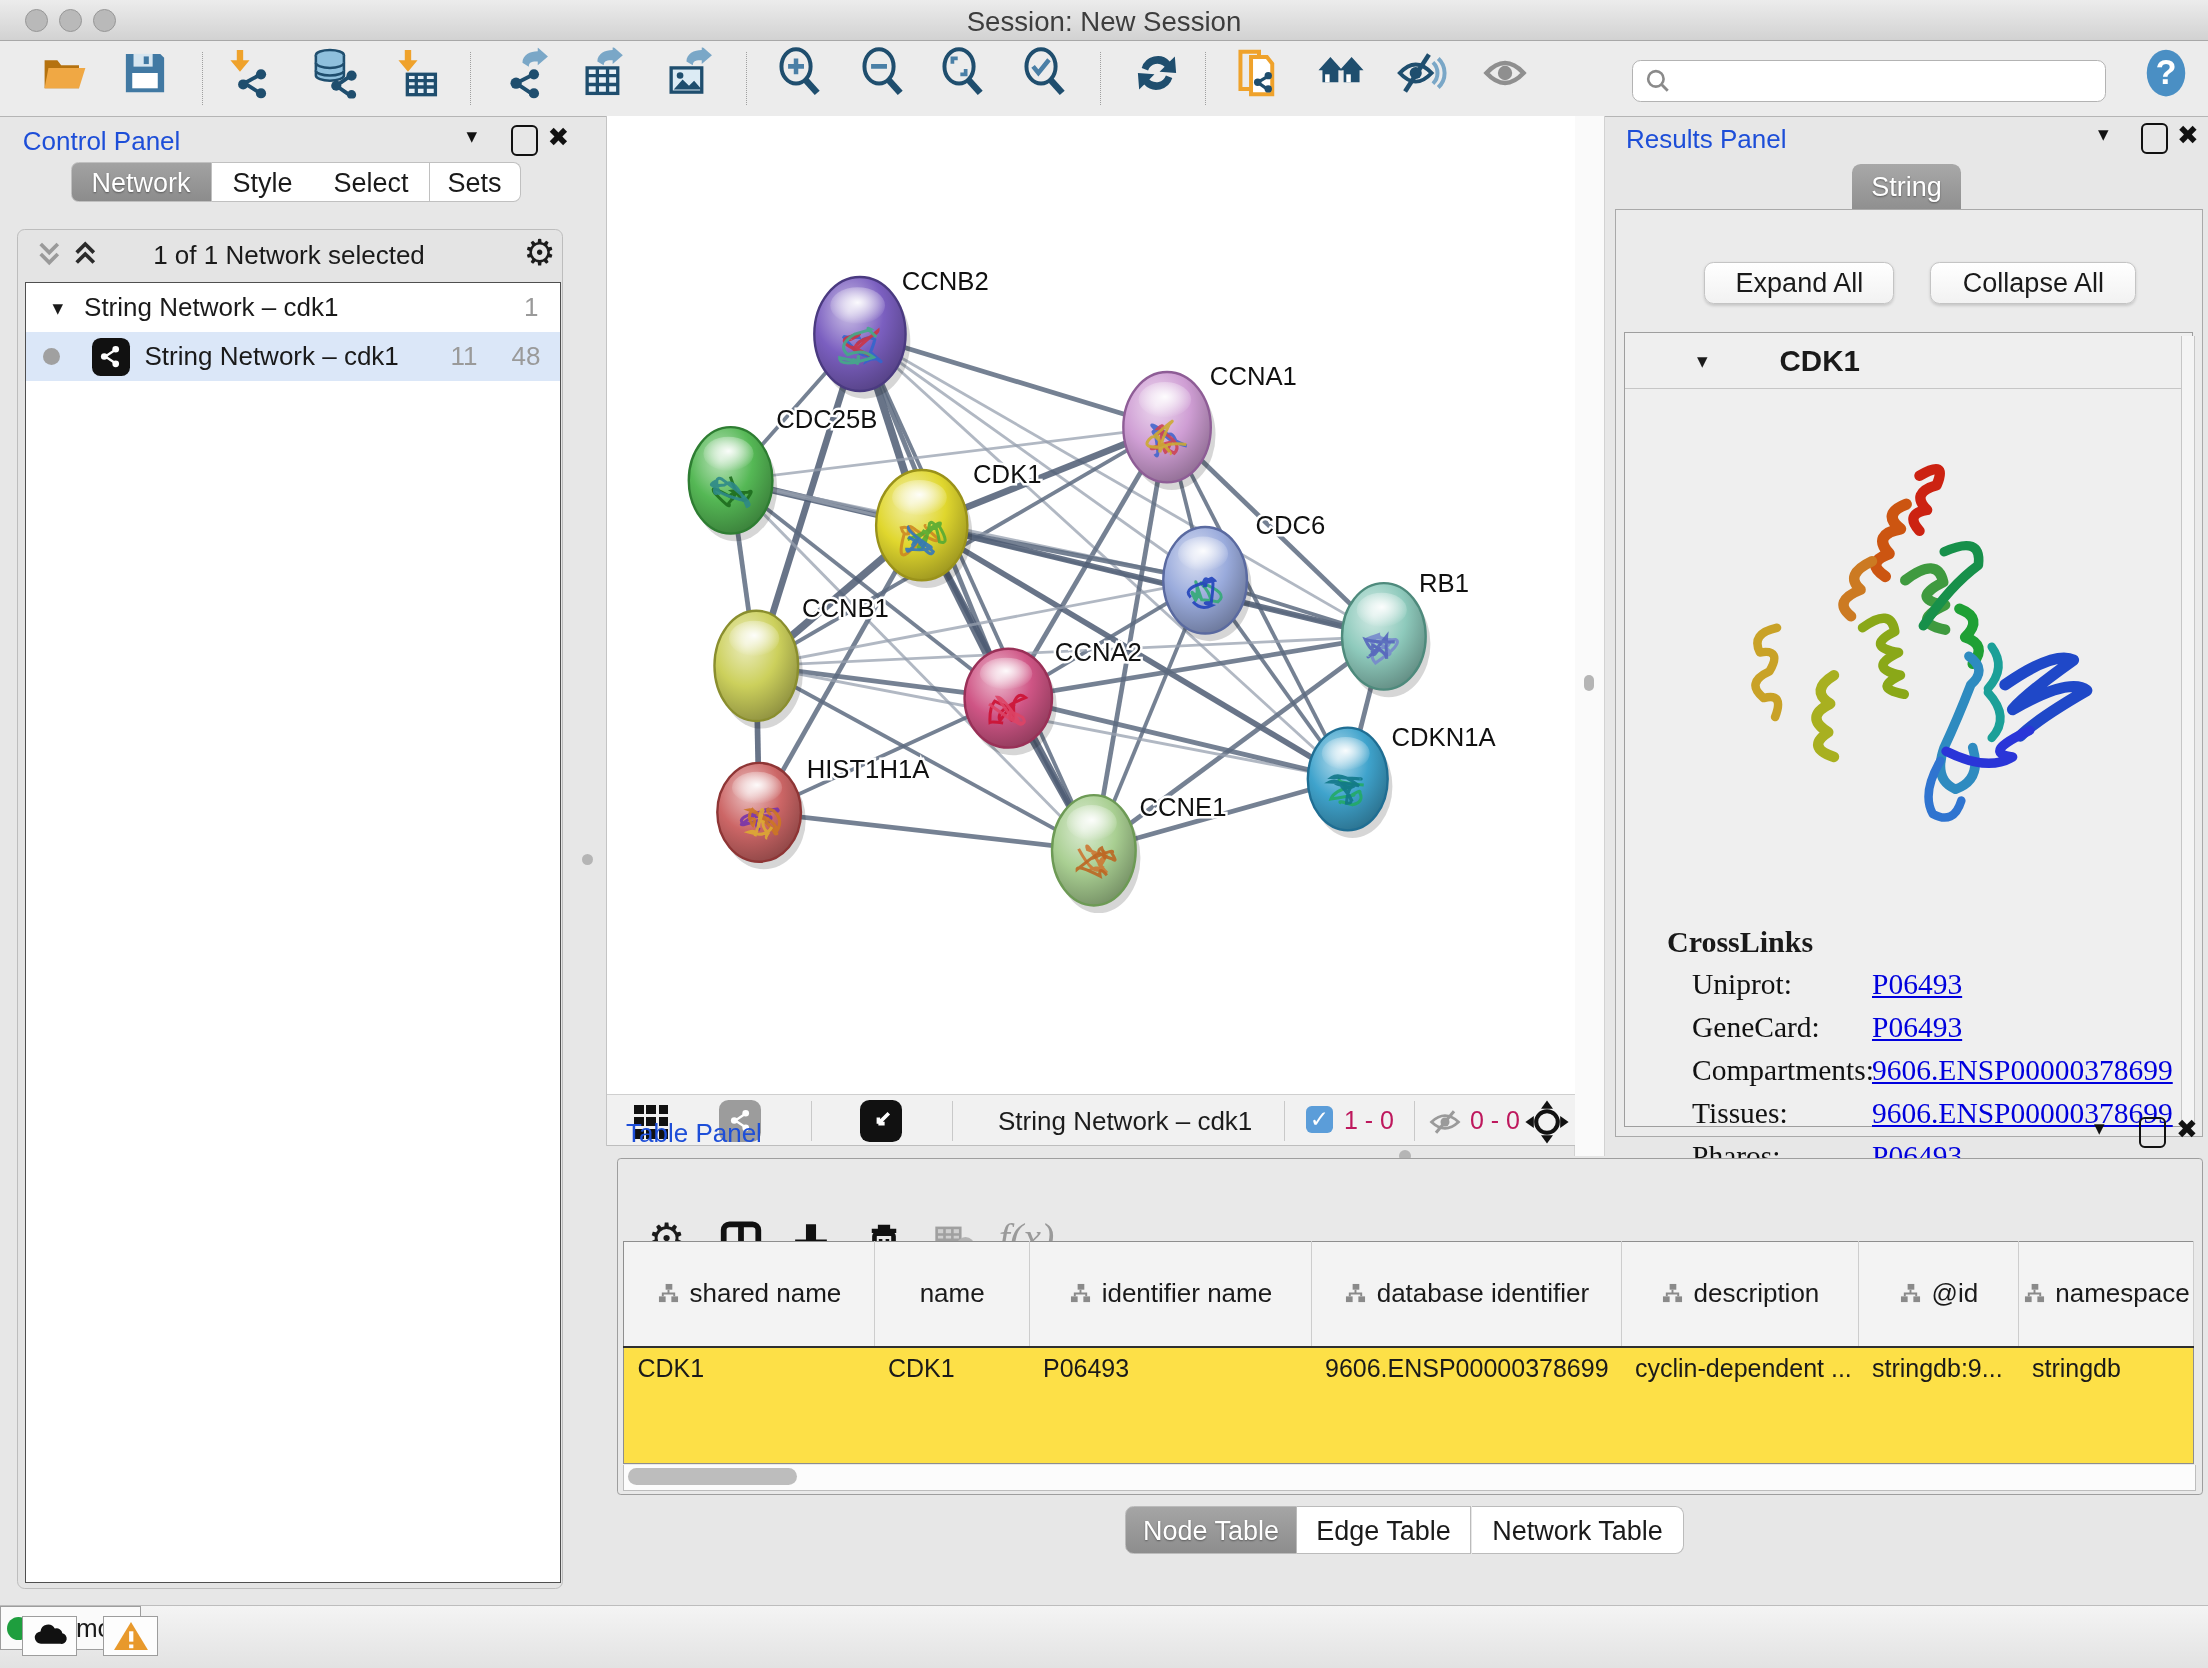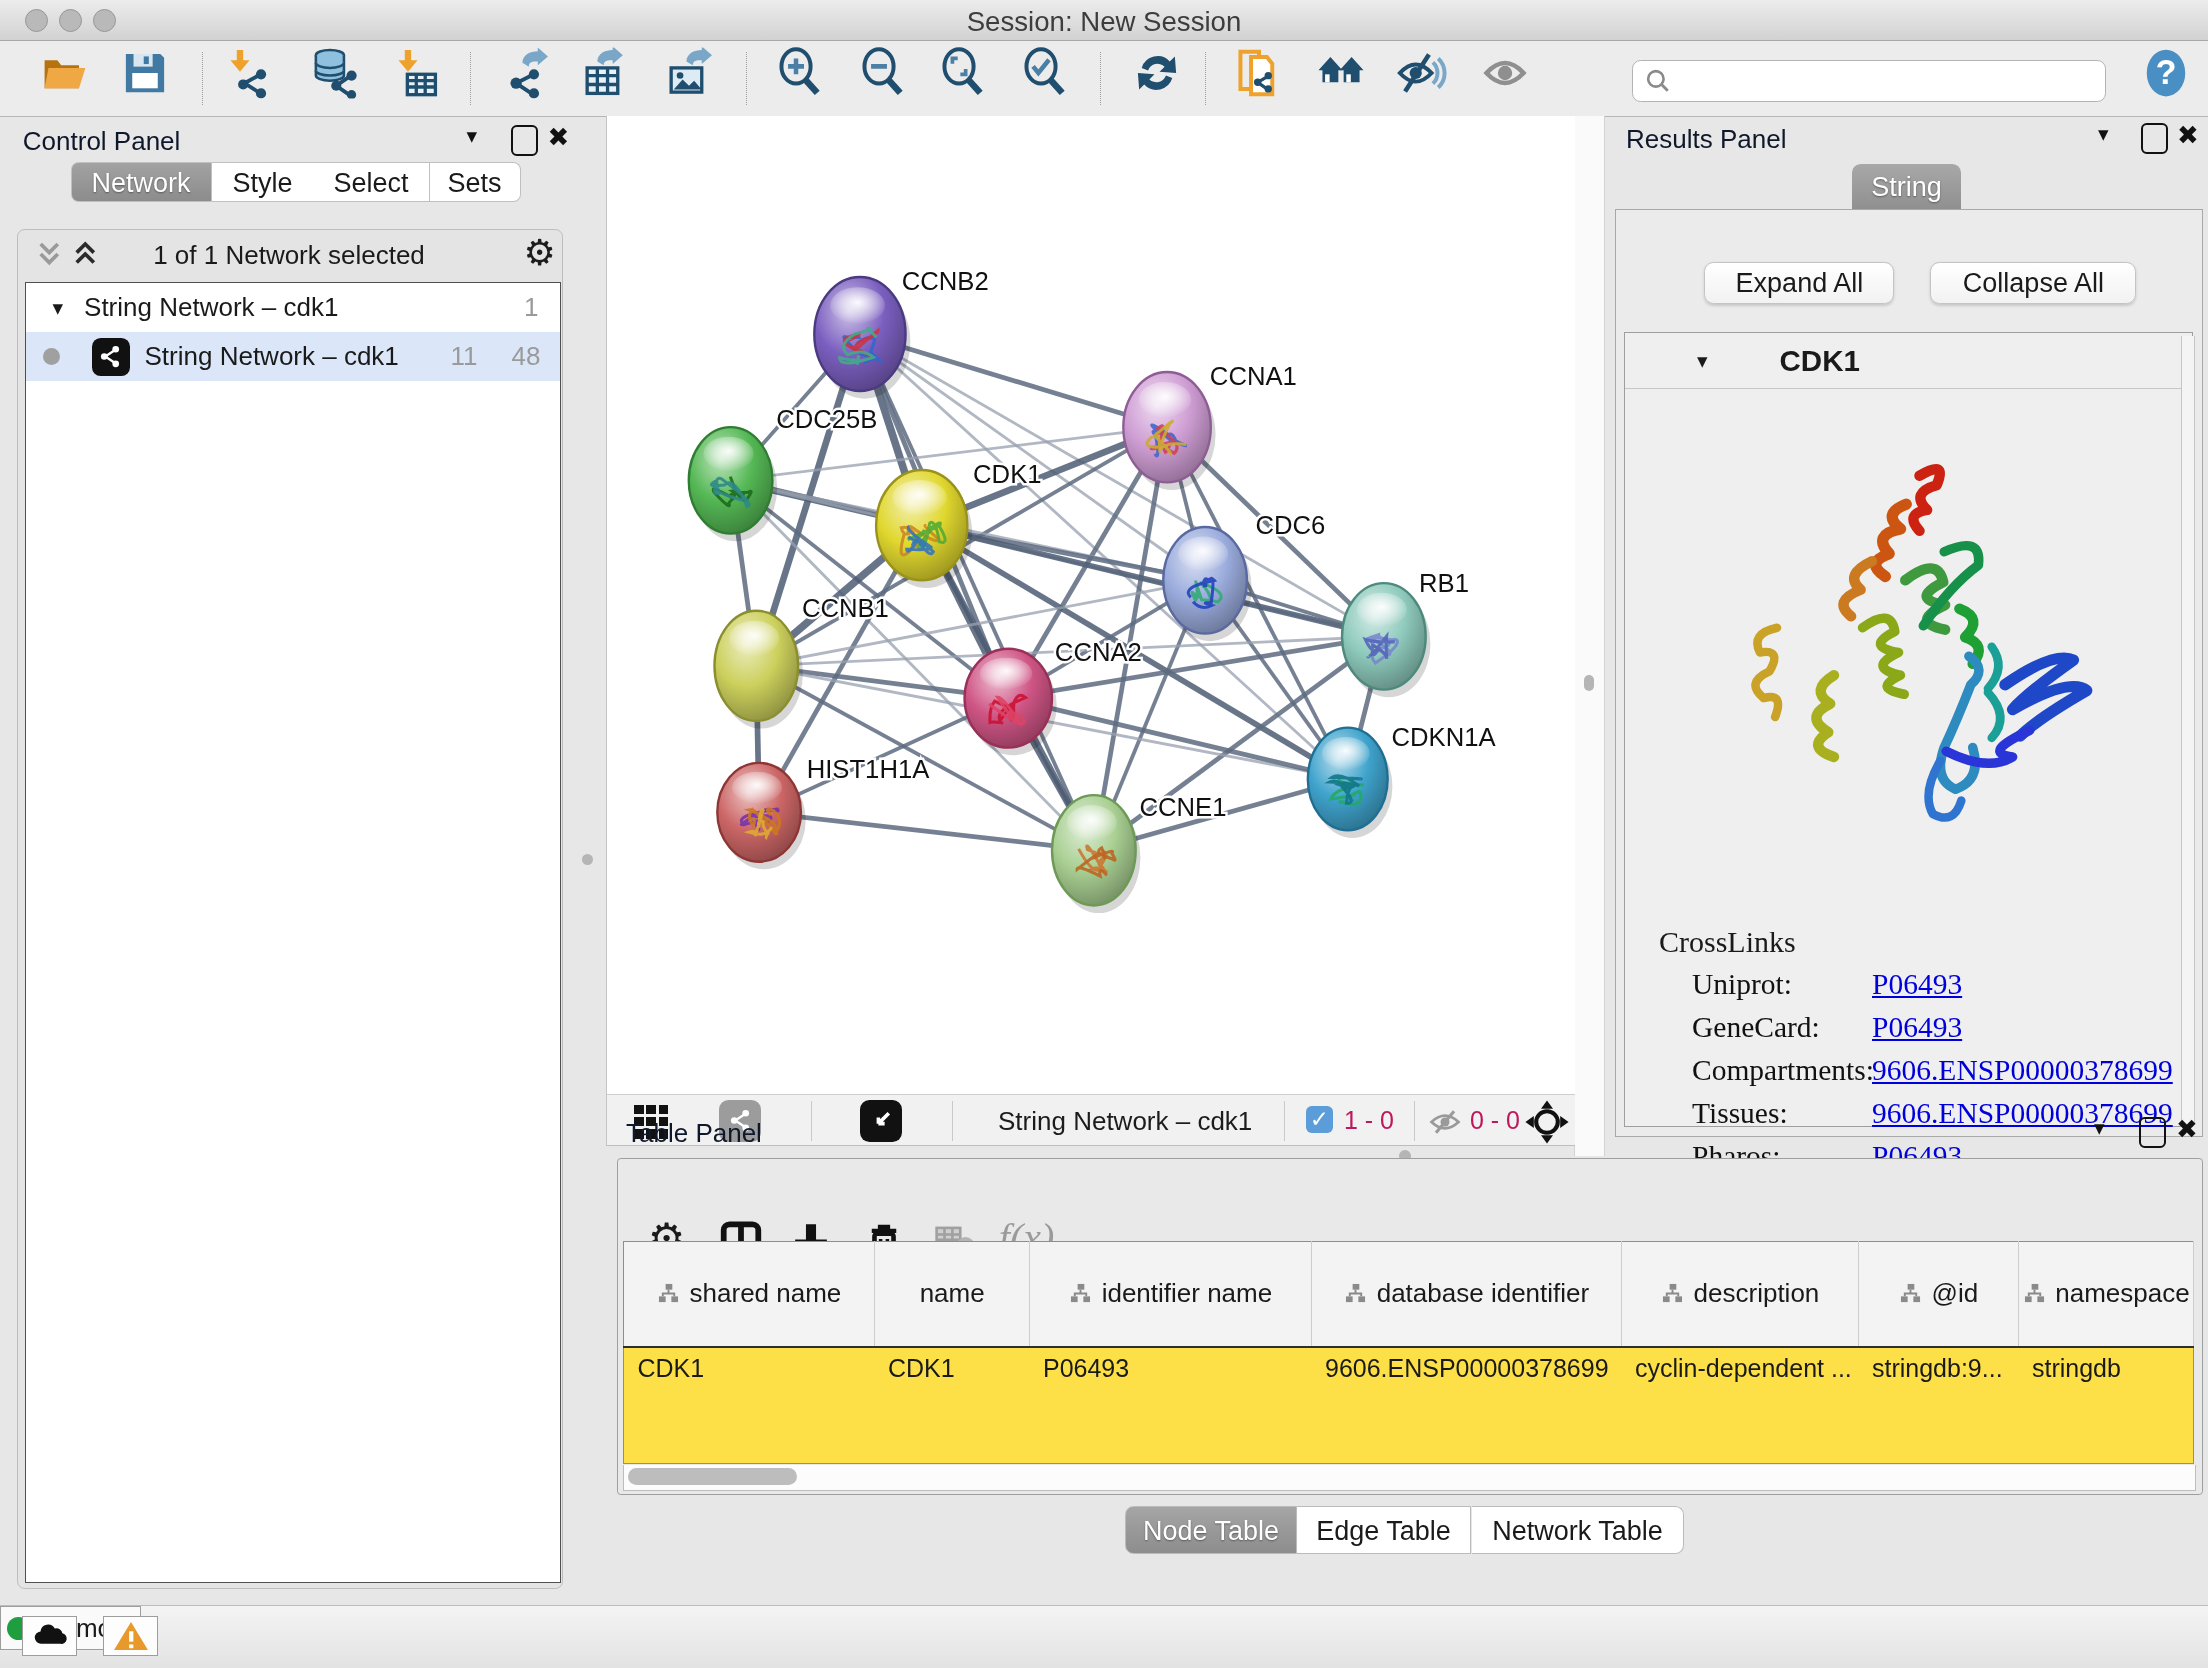--- a/index.html
+++ b/index.html
@@ -16,21 +16,21 @@
   
   #toolbar{left:0;top:41px;width:2208px;height:75px;background:#ececec;border-bottom:1px solid #b5b5b5;}
   .tbi{top:32px;transform:translate(-50%,-50%);cursor:pointer;}
   .tbsep{top:11.4px;width:0;height:53px;border-left:1.9px dotted #9f9f9f;}
   #search-box{left:1632px;top:19px;width:474px;height:42px;background:#fff;border:1.9px solid #b3b3b3;
     border-radius:8.6px;display:flex;align-items:center;padding-left:11.4px;box-sizing:border-box;}
   #search-input{border:none;outline:none;font-size:25px;width:409px;background:transparent;
     font-family:"Liberation Sans",sans-serif;}
 
   
-  .panel-title{font-size:26px;color:#0f172a;}
+  .panel-title{font-size:26px;color:#1d4ed8;}
   .ph-ico{font-size:26px;color:#111;cursor:pointer;}
   .ph-float{width:23px;height:27px;border:2.9px solid #111;border-radius:5.7px;cursor:pointer;}
   .panel-box{background:#e4e4e4;border:1px solid #bdbdbd;border-radius:7.6px;}
 
   
   .tab{height:40px;line-height:40px;text-align:center;font-size:27px;background:#fff;
        border:1px solid #c0c0c0;border-left:none;cursor:pointer;box-sizing:border-box;}
   .tab.first{border-left:1px solid #c0c0c0;border-radius:7.6px 0 0 7.6px;}
   .tab.last{border-radius:0 7.6px 7.6px 0;}
   .tab.active{background:linear-gradient(#a2a2a2,#8c8c8c);color:#fff;text-shadow:0 1px 1.9px rgba(0,0,0,.4);}
@@ -644,21 +644,21 @@
             <path d="M236 110 q40 -18 36 14 q-30 22 -58 64" stroke="#17904a" stroke-width="10"></path>
             <path d="M252 170 q26 10 6 30 q24 8 8 28" stroke="#1fa035" stroke-width="11"></path>
             <path d="M262 220 q20 14 2 30 q-14 36 -28 66 q-12 34 12 44 q28 -10 18 -44" stroke="#2e8bc0" stroke-width="10"></path>
             <path d="M286 210 q16 22 -4 44 M282 258 q24 26 4 48" stroke="#1ba098" stroke-width="9"></path>
             <path d="M300 250 q52 -36 72 -26 q-48 34 -64 52 q60 -34 78 -20 q-52 30 -70 48" stroke="#1f48c8" stroke-width="12"></path>
             <path d="M238 320 q44 22 70 6 q-34 -4 18 -28" stroke="#2a35d8" stroke-width="10"></path>
             <path d="M232 330 q-20 34 -8 56 q22 12 30 -14" stroke="#2f74d0" stroke-width="9"></path>
           </g>
         </svg>
 
-        <div class="abs serif" style="left:34px;top:592px;font-size:30px;font-weight:normal">CrossLinks</div>
+        <div class="abs serif" style="left:42px;top:592px;font-size:30px;font-weight:bold">CrossLinks</div>
         <div class="abs serif xl-label" style="left:67px;top:635px">Uniprot:</div>
         <div class="abs serif xl-link" style="left:247px;top:635px">P06493</div>
         <div class="abs serif xl-label" style="left:67px;top:678px">GeneCard:</div>
         <div class="abs serif xl-link" style="left:247px;top:678px">P06493</div>
         <div class="abs serif xl-label" style="left:67px;top:721px">Compartments:</div>
         <div class="abs serif xl-link" style="left:247px;top:721px">9606.ENSP00000378699</div>
         <div class="abs serif xl-label" style="left:67px;top:764px">Tissues:</div>
         <div class="abs serif xl-link" style="left:247px;top:764px">9606.ENSP00000378699</div>
         <div class="abs serif xl-label" style="left:67px;top:807px">Pharos:</div>
         <div class="abs serif xl-link" style="left:247px;top:807px">P06493</div>

